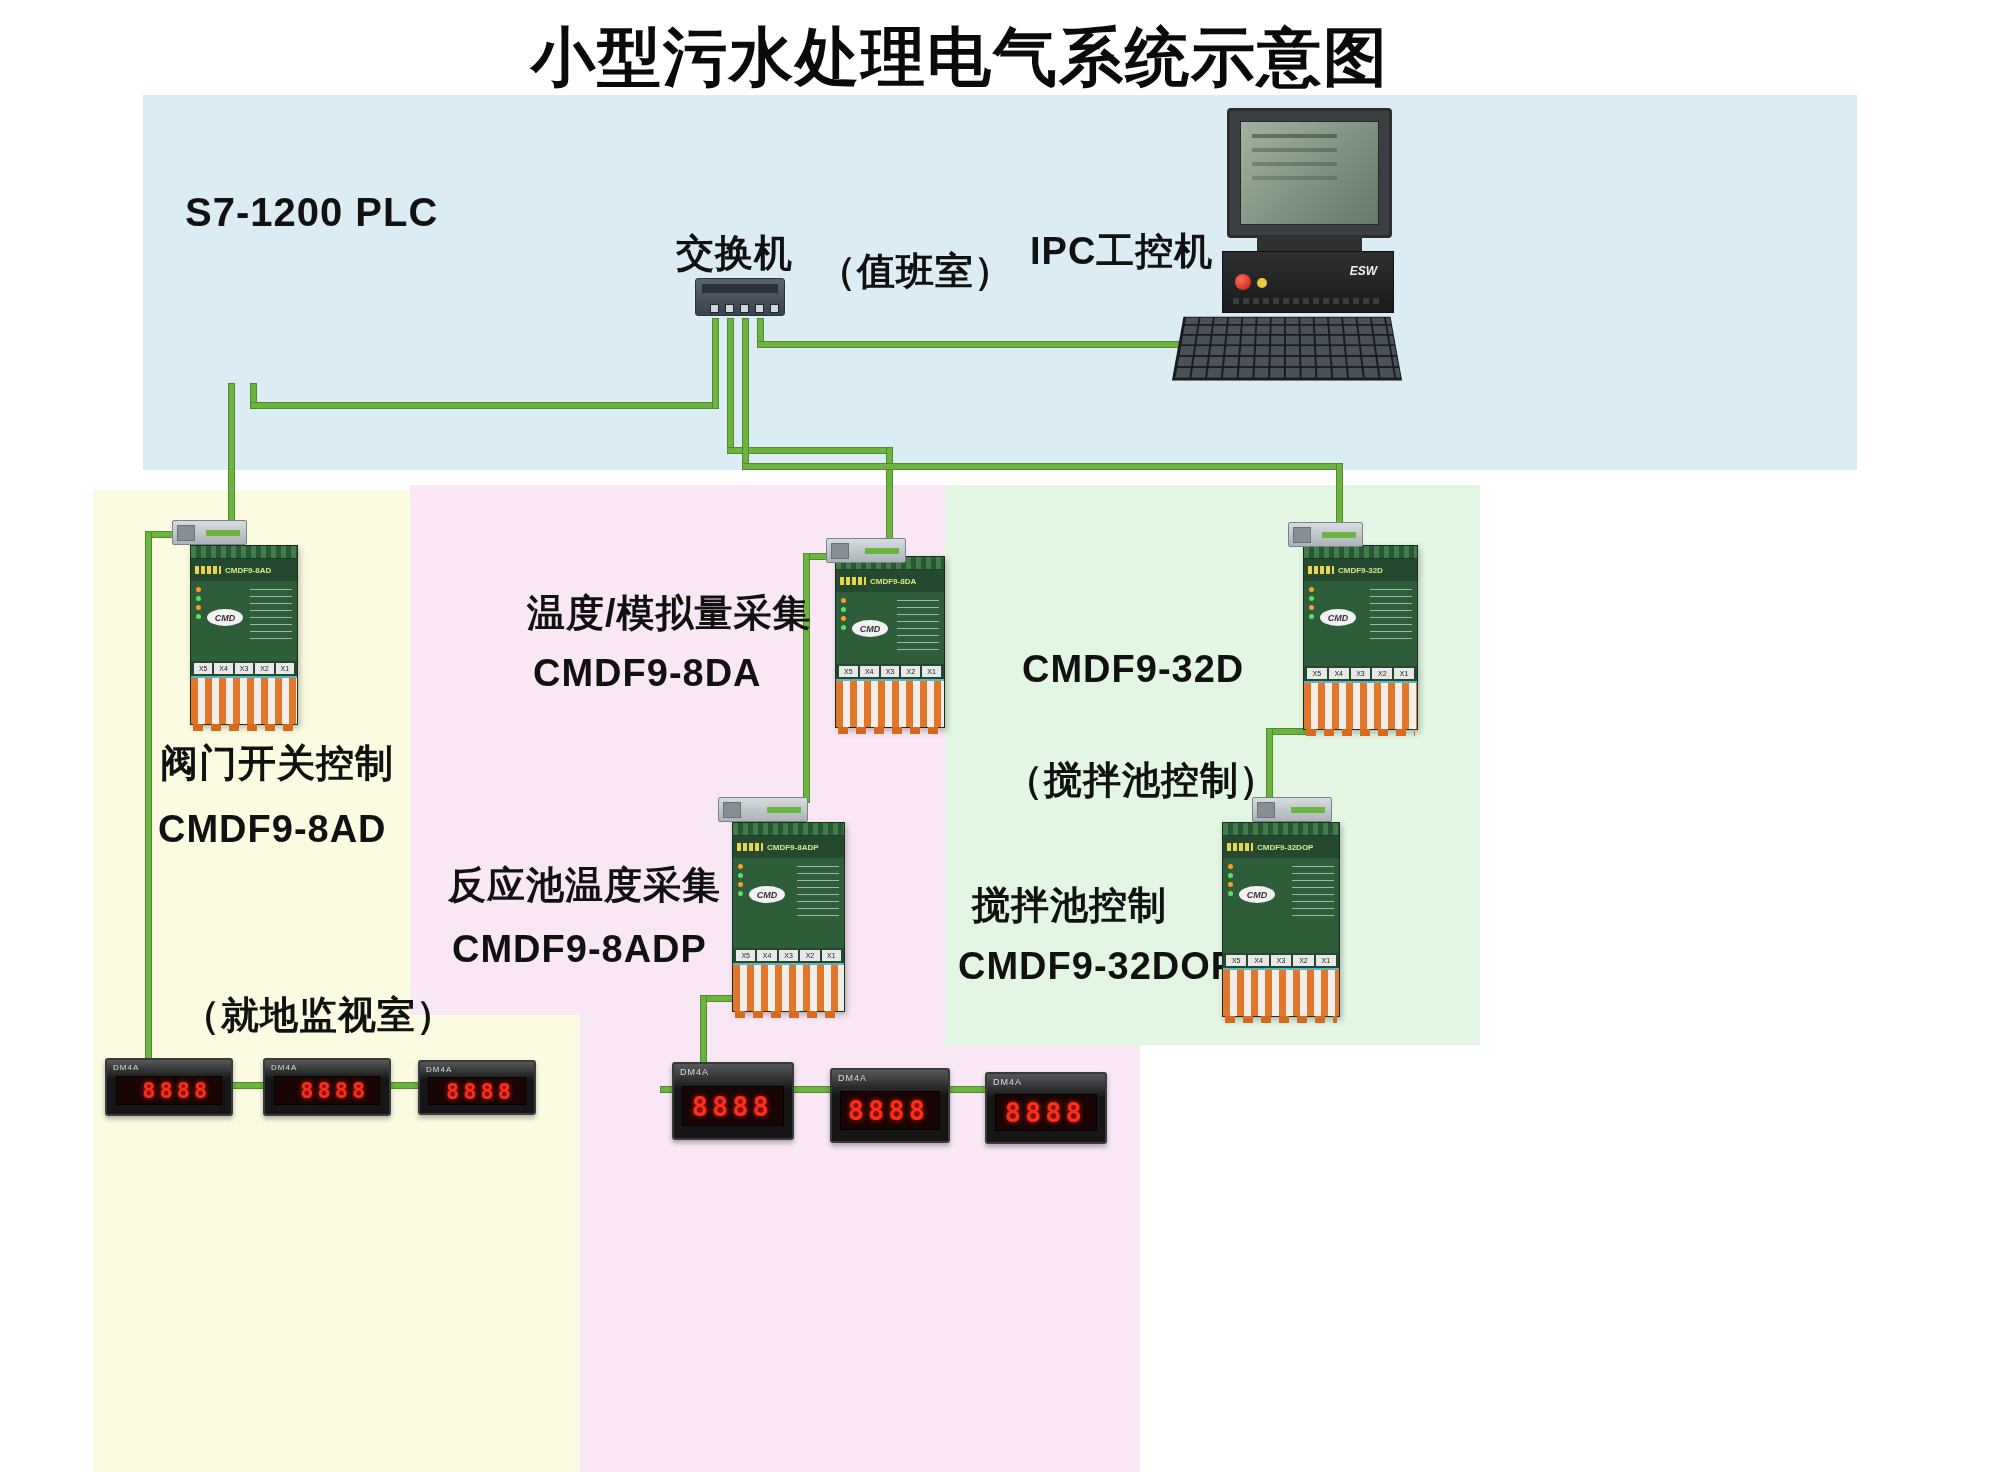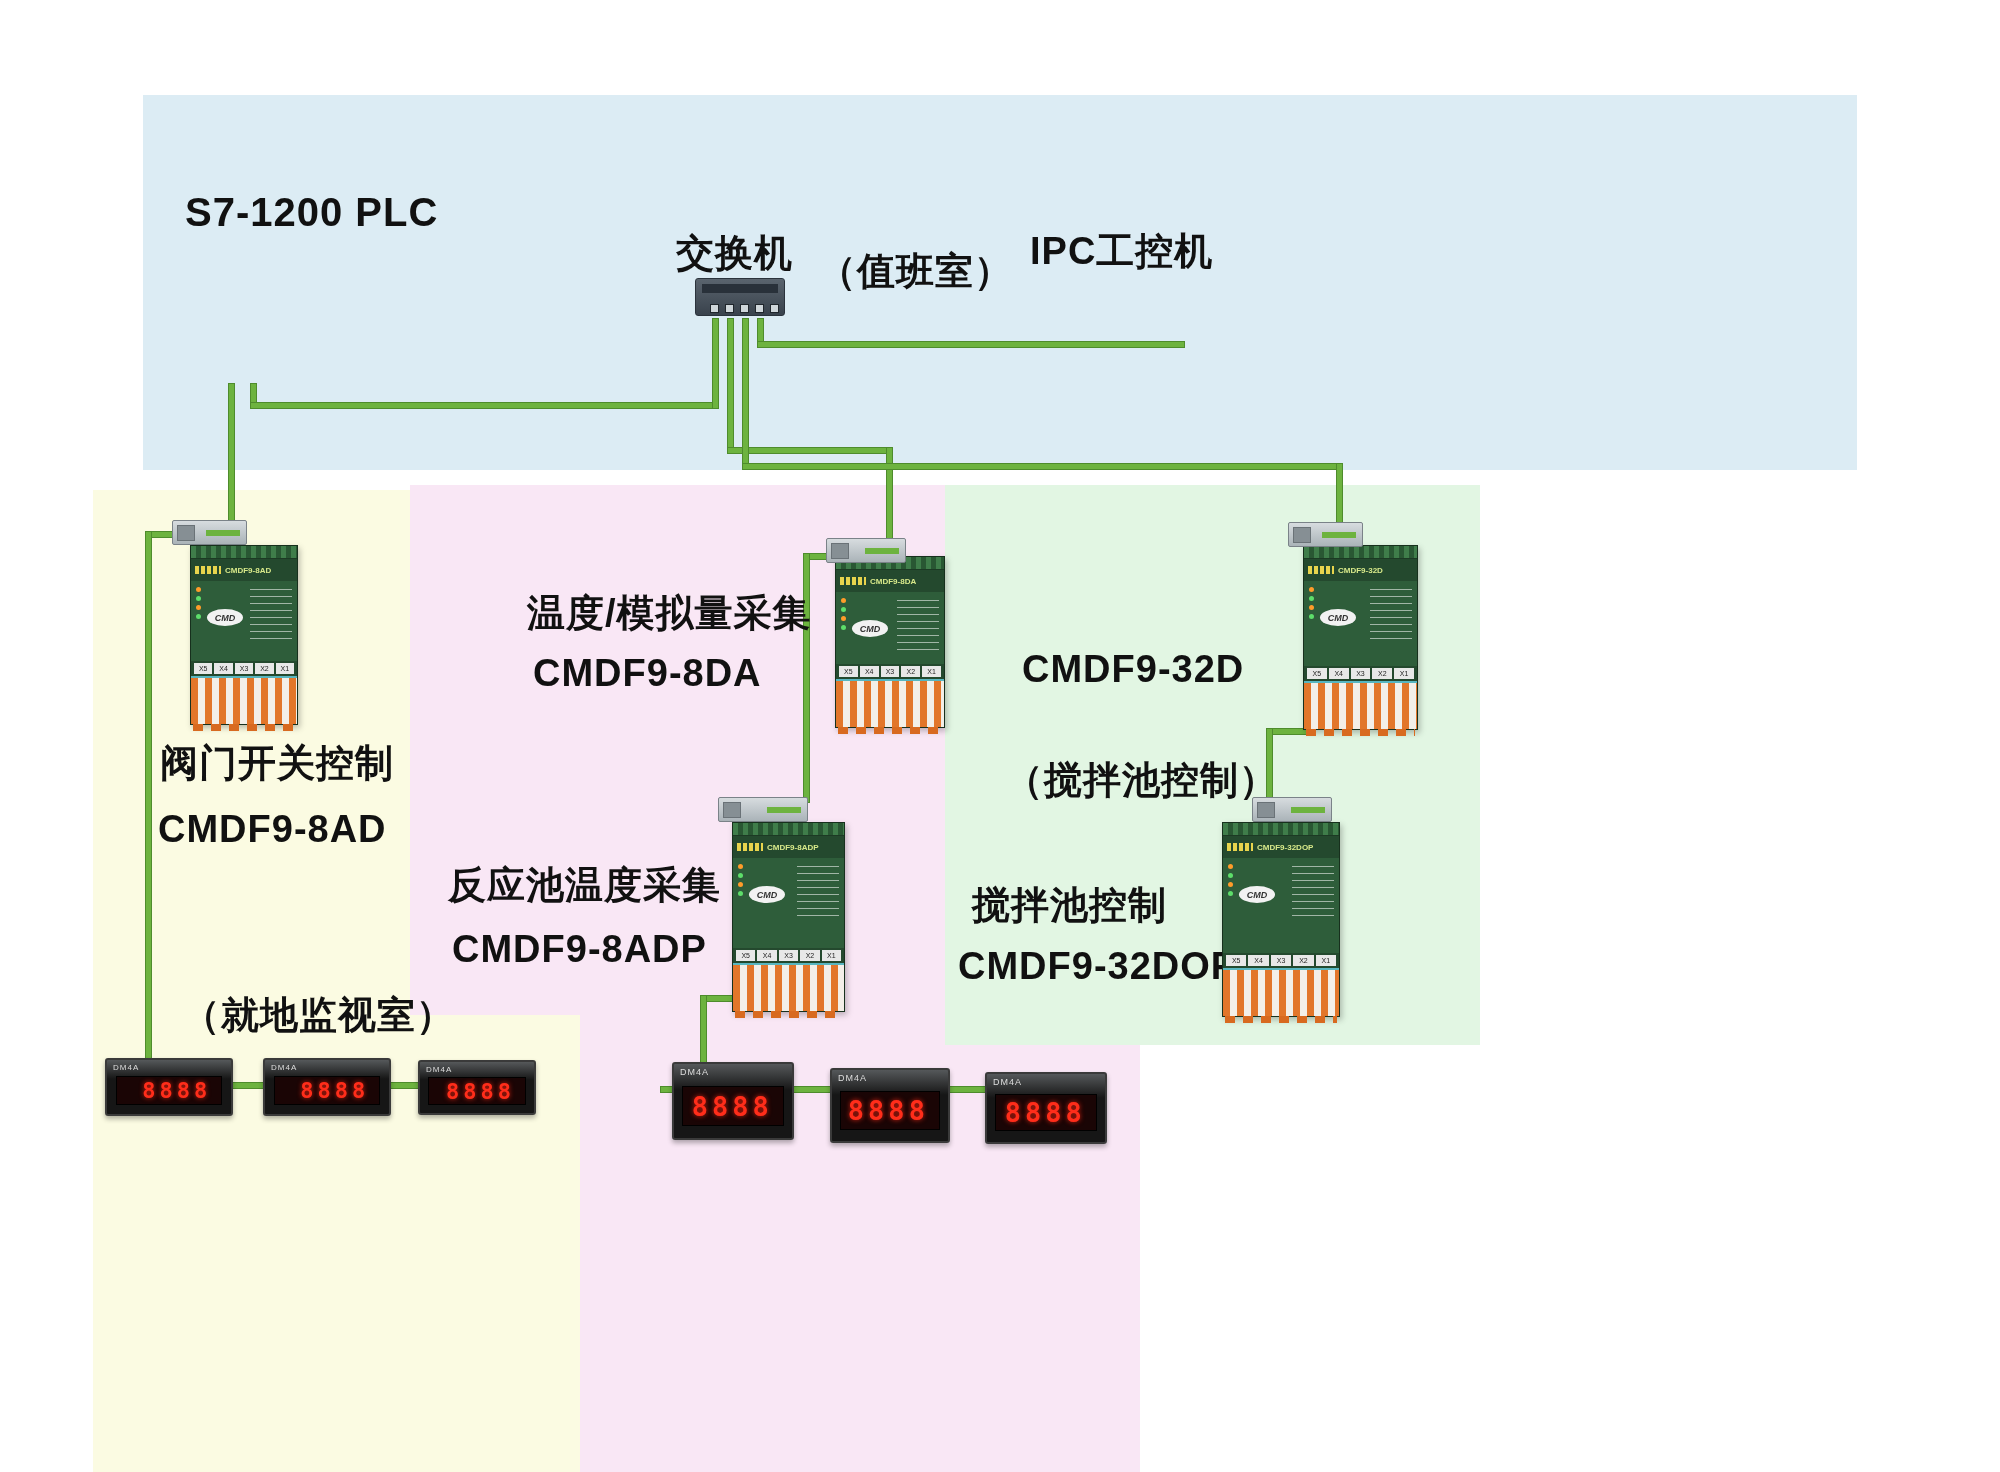--- a/index.html
+++ b/index.html
@@ -122,20 +122,21 @@
 <body>
 
 <div class="canvas">
 
   <div class="region blue" style="left:143px;top:95px;width:1714px;height:375px"></div>
   <div class="region yellow" style="left:93px;top:490px;width:487px;height:982px"></div>
   <div class="region pink" style="left:410px;top:485px;width:535px;height:530px"></div>
   <div class="region pink" style="left:580px;top:1015px;width:560px;height:457px"></div>
   <div class="region green" style="left:945px;top:485px;width:535px;height:560px"></div>
 
+  <div class="title">小型污水处理电气系统示意图</div>
 
   <div class="cable v" style="left:228px;top:383px;height:140px"></div>
   <div class="cable v" style="left:250px;top:383px;height:26px"></div>
   <div class="cable h" style="left:250px;top:402px;width:469px"></div>
   <div class="cable v" style="left:712px;top:318px;height:91px"></div>
   <div class="cable v" style="left:727px;top:318px;height:136px"></div>
   <div class="cable h" style="left:727px;top:447px;width:166px"></div>
   <div class="cable v" style="left:886px;top:447px;height:95px"></div>
   <div class="cable v" style="left:742px;top:318px;height:152px"></div>
   <div class="cable h" style="left:742px;top:463px;width:601px"></div>
@@ -161,20 +162,32 @@
         <i></i>
         <i></i>
         <i></i>
         <i></i>
       </div>
   </div>
   <div class="lbl" style="left:676px;top:228px">交换机</div>
   <div class="lbl" style="left:818px;top:246px">（值班室）</div>
   <div class="lbl" style="left:1030px;top:226px">IPC工控机</div>
 
+  <div class="ipc">
+    <div class="monitor">
+      <div class="screen"></div>
+    </div>
+    <div class="monitor-base"></div>
+    <div class="chassis">
+      <span class="btn-red"></span>
+      <span class="btn-yellow"></span>
+      <span class="chassis-text">ESW</span>
+    </div>
+    <div class="keyboard"></div>
+  </div>
 
   <div class="bracket" style="left:172px;top:520px;width:75px"></div>
   <div class="iomodule" style="left:190px;top:545px;width:108px;height:180px">
     <div class="m-top"></div>
     <div class="m-head">
       <span class="m-dots"></span>
       <span class="m-model">CMDF9-8AD</span>
     </div>
     <div class="m-body">
       <span class="m-leds">

